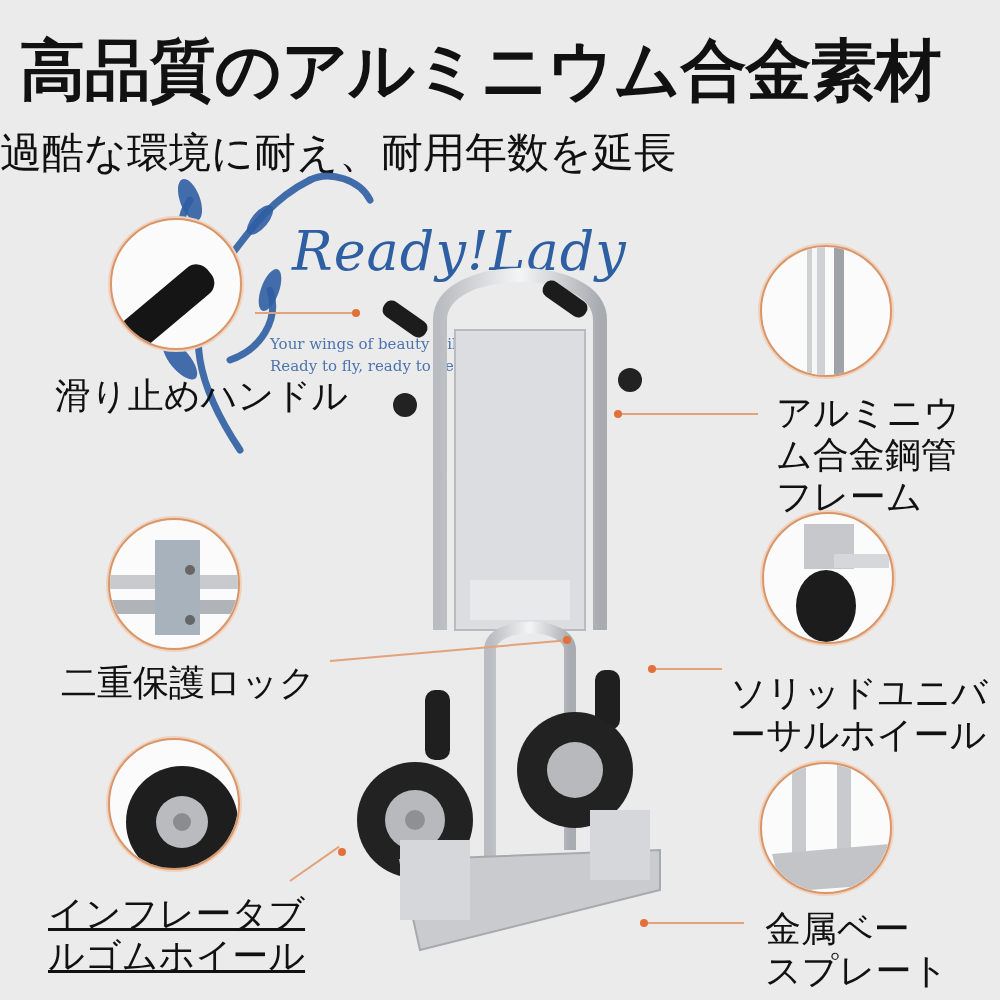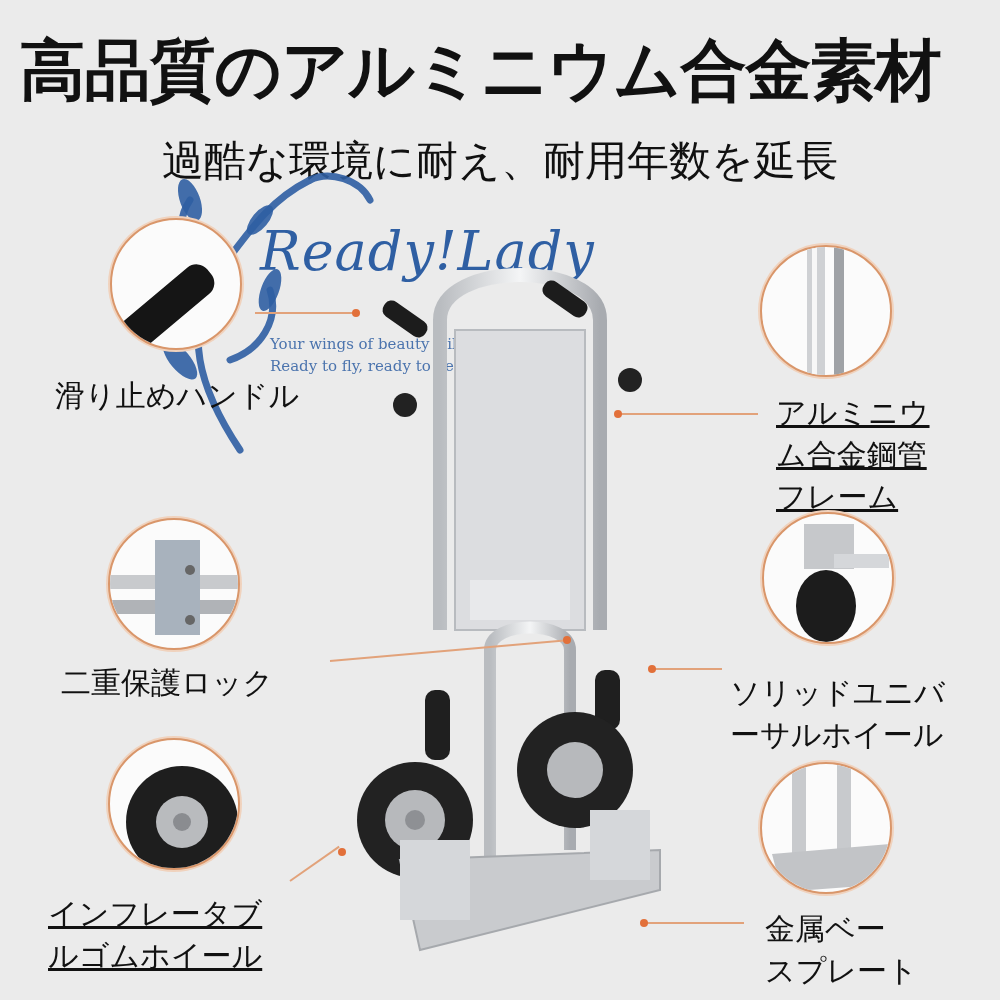--- a/index.html
+++ b/index.html
@@ -1,24 +1,24 @@
 <!DOCTYPE html>
 <html><head>
 <meta charset="utf-8">
 <style>
   html,body{margin:0;padding:0;}
   body{width:1000px;height:1000px;background:#ebebeb;position:relative;overflow:hidden;font-family:"DejaVu Sans",sans-serif;color:#111;}
   .title{position:absolute;left:0;top:38px;width:960px;text-align:center;font-size:66px;font-weight:bold;letter-spacing:-1px;line-height:1;}
-  .subtitle{position:absolute;left:0;top:140px;width:1000px;text-align:center;font-size:42px;line-height:1;}
+  .subtitle{position:absolute;left:0;top:132px;width:1000px;text-align:left;font-size:42px;line-height:1;}
   .circle{position:absolute;width:128px;height:128px;border-radius:50%;background:#fbfbfb;border:2px solid #d9966a;box-shadow:0 0 0 2px #f0d2bd;overflow:hidden;}
-  .label{position:absolute;font-size:30px;line-height:42px;white-space:pre-line;}
+  .label{position:absolute;font-size:36px;line-height:42px;white-space:pre-line;}
   .leader{position:absolute;height:2px;background:#e2a27a;transform-origin:left center;}
   .dot{position:absolute;width:8px;height:8px;border-radius:50%;background:#e2703a;}
   .watermark{position:absolute;left:260px;top:220px;color:#2f5fa3;font-family:"DejaVu Serif",serif;}
-  .wm-logo{font-size:54px;font-style:italic;letter-spacing:1px;}
+  .wm-logo{font-size:54px;font-style:italic;letter-spacing:1px;margin-left:32px;}
   .wm-tag{font-size:15px;line-height:22px;margin-left:10px;opacity:.85;}
   .product{position:absolute;left:340px;top:250px;}
 </style>
 </head>
 <body>
 
 <div class="title">高品質のアルミニウム合金素材</div>
 <div class="subtitle">過酷な環境に耐え、耐用年数を延長</div>
 
 <svg style="position:absolute;left:120px;top:160px;" width="300" height="300" viewBox="0 0 300 300">
@@ -132,21 +132,21 @@
 <div class="label" style="left:48px;top:893px;text-decoration:underline;">インフレータブ
 ルゴムホイール</div>
 
 <div class="circle" style="left:760px;top:245px;">
   <svg width="128" height="128">
     <rect x="45" y="0" width="18" height="128" fill="#cfd1d4"></rect>
     <rect x="50" y="0" width="5" height="128" fill="#f7f7f7"></rect>
     <rect x="72" y="0" width="10" height="128" fill="#9fa2a6"></rect>
   </svg>
 </div>
-<div class="label" style="left:776px;top:392px;text-decoration:underline;">アルミニウ
+<div class="label" style="left:776px;top:392px;">アルミニウ
 ム合金鋼管
 フレーム</div>
 
 <div class="circle" style="left:762px;top:512px;">
   <svg width="128" height="128">
     <rect x="40" y="10" width="50" height="45" fill="#c6c8cb"></rect>
     <rect x="70" y="40" width="55" height="14" fill="#d5d7da"></rect>
     <ellipse cx="62" cy="92" rx="30" ry="36" fill="#1c1c1c"></ellipse>
   </svg>
 </div>

